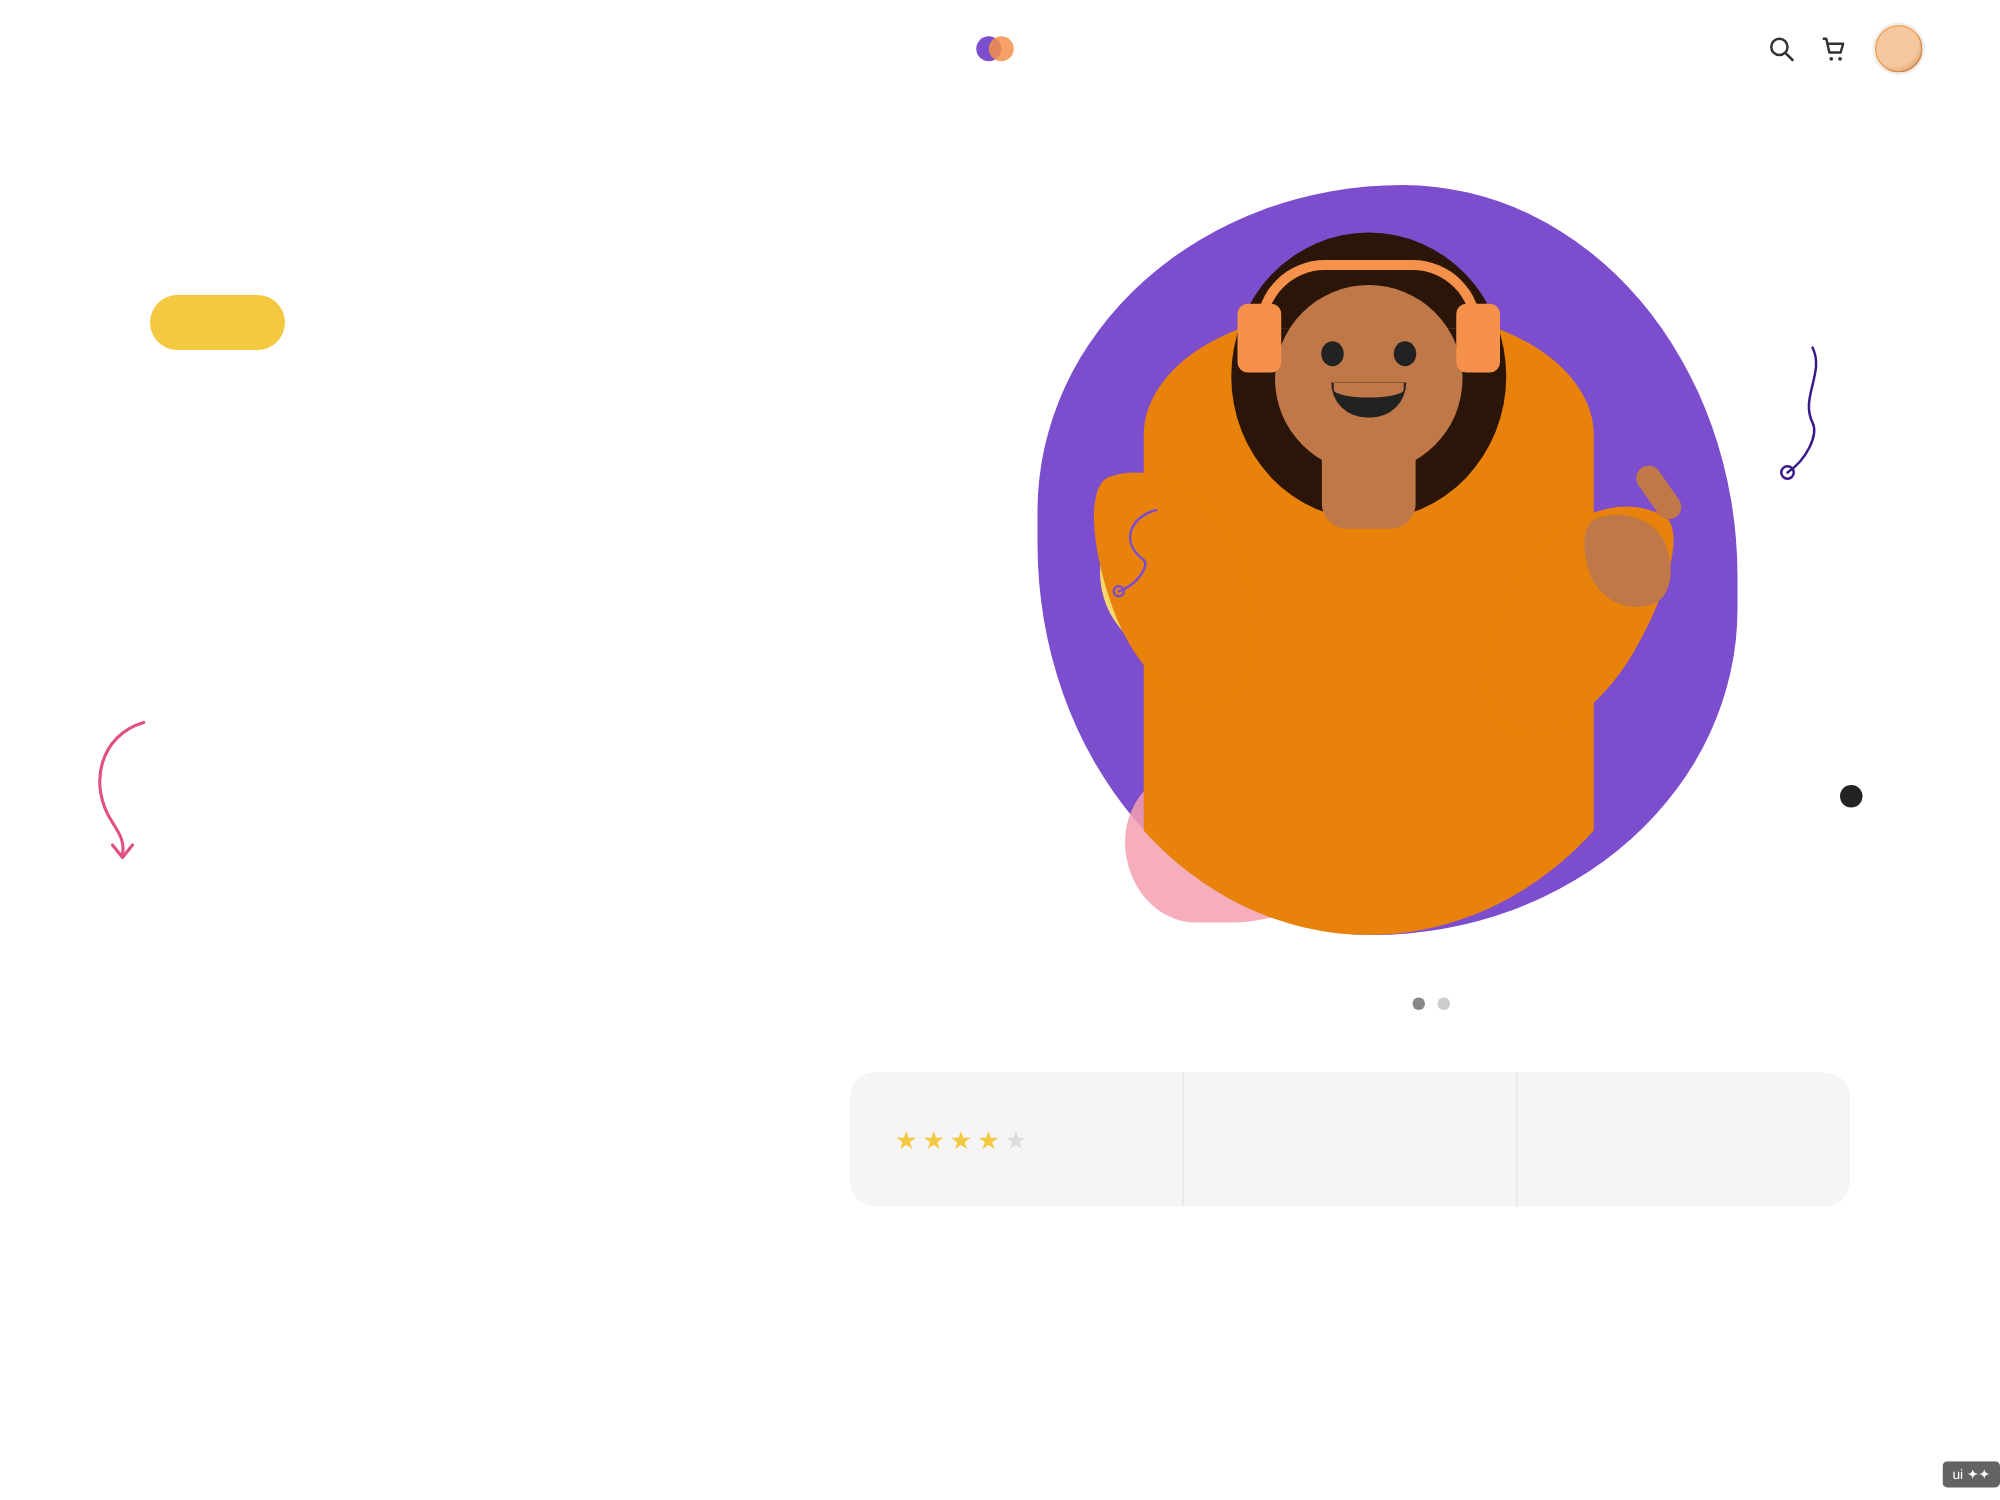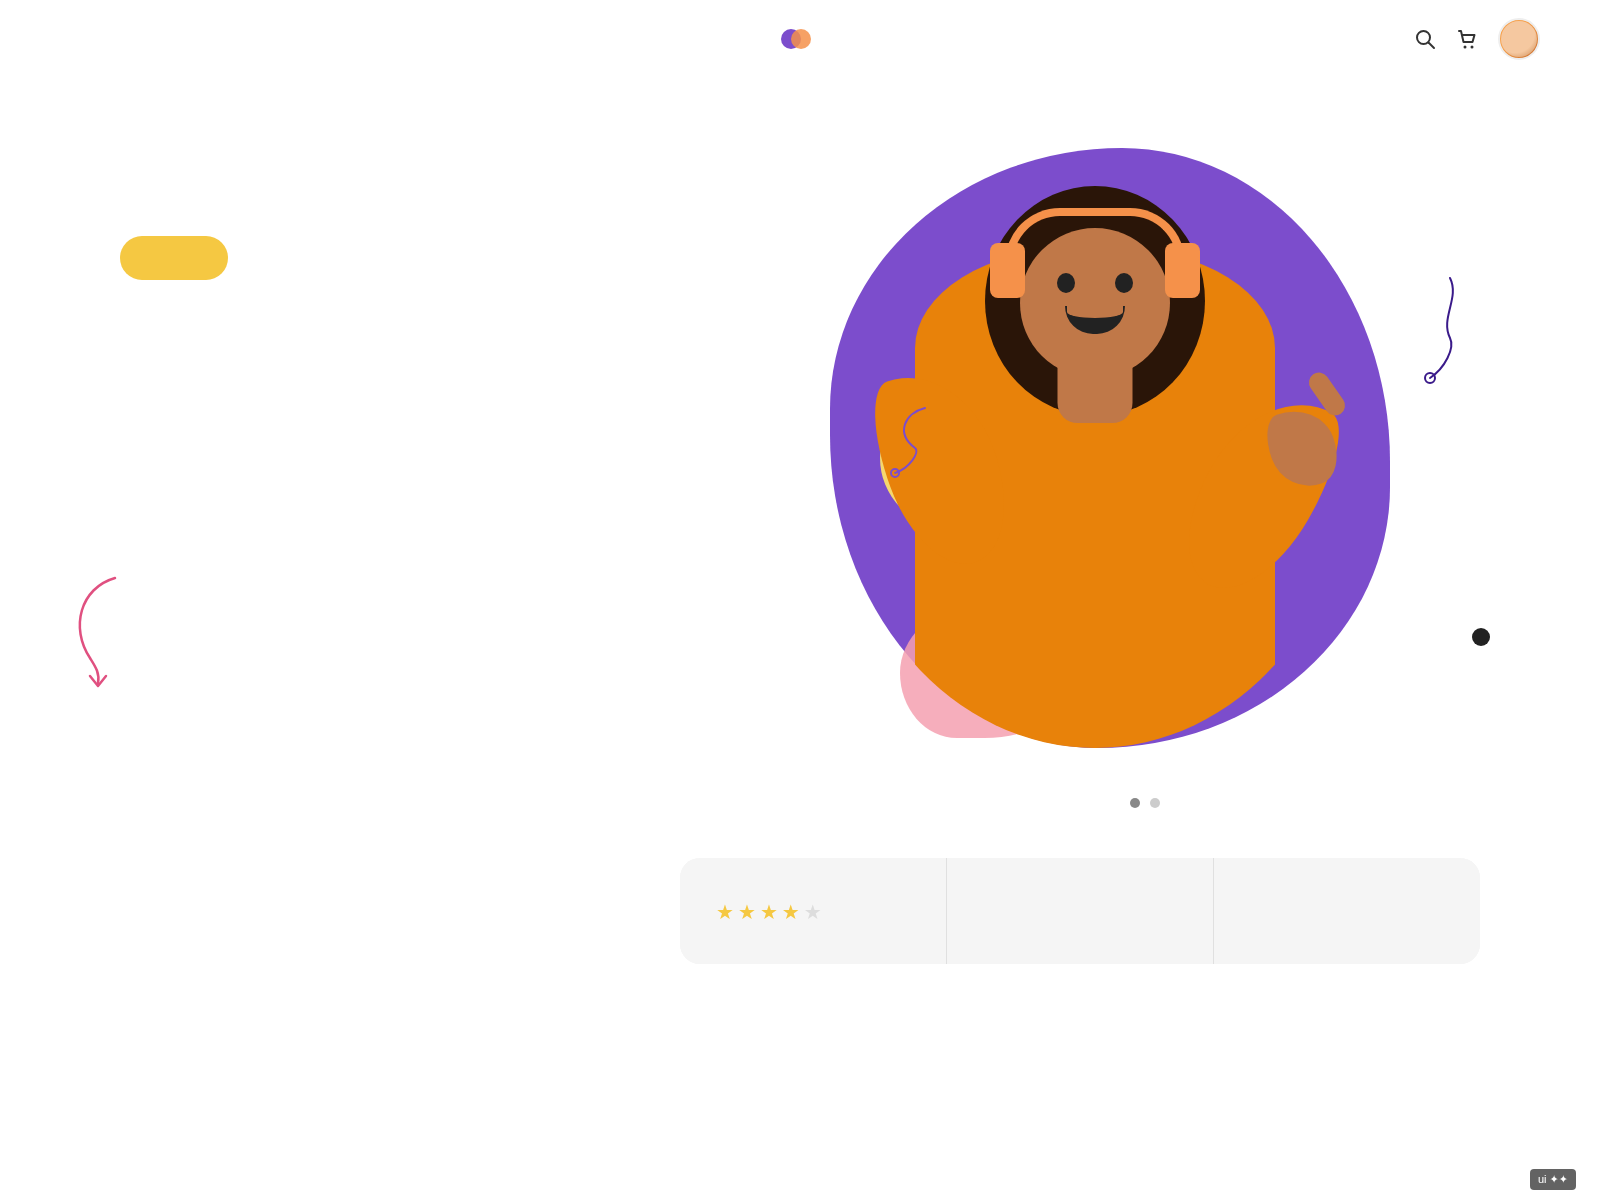--- a/index.html
+++ b/index.html
@@ -356,21 +356,21 @@
       font-size: 15px;
       color: #555;
       line-height: 1.4;
       font-weight: 500;
     }
 
     
     .ui-badge {
       position: fixed;
       bottom: 10px;
-      right: 24px;
+      right: 0;
       background: #222;
       color: #fff;
       font-size: 11px;
       padding: 4px 8px;
       border-radius: 4px;
       opacity: 0.7;
     }
   </style>
 </head>
 <body>

